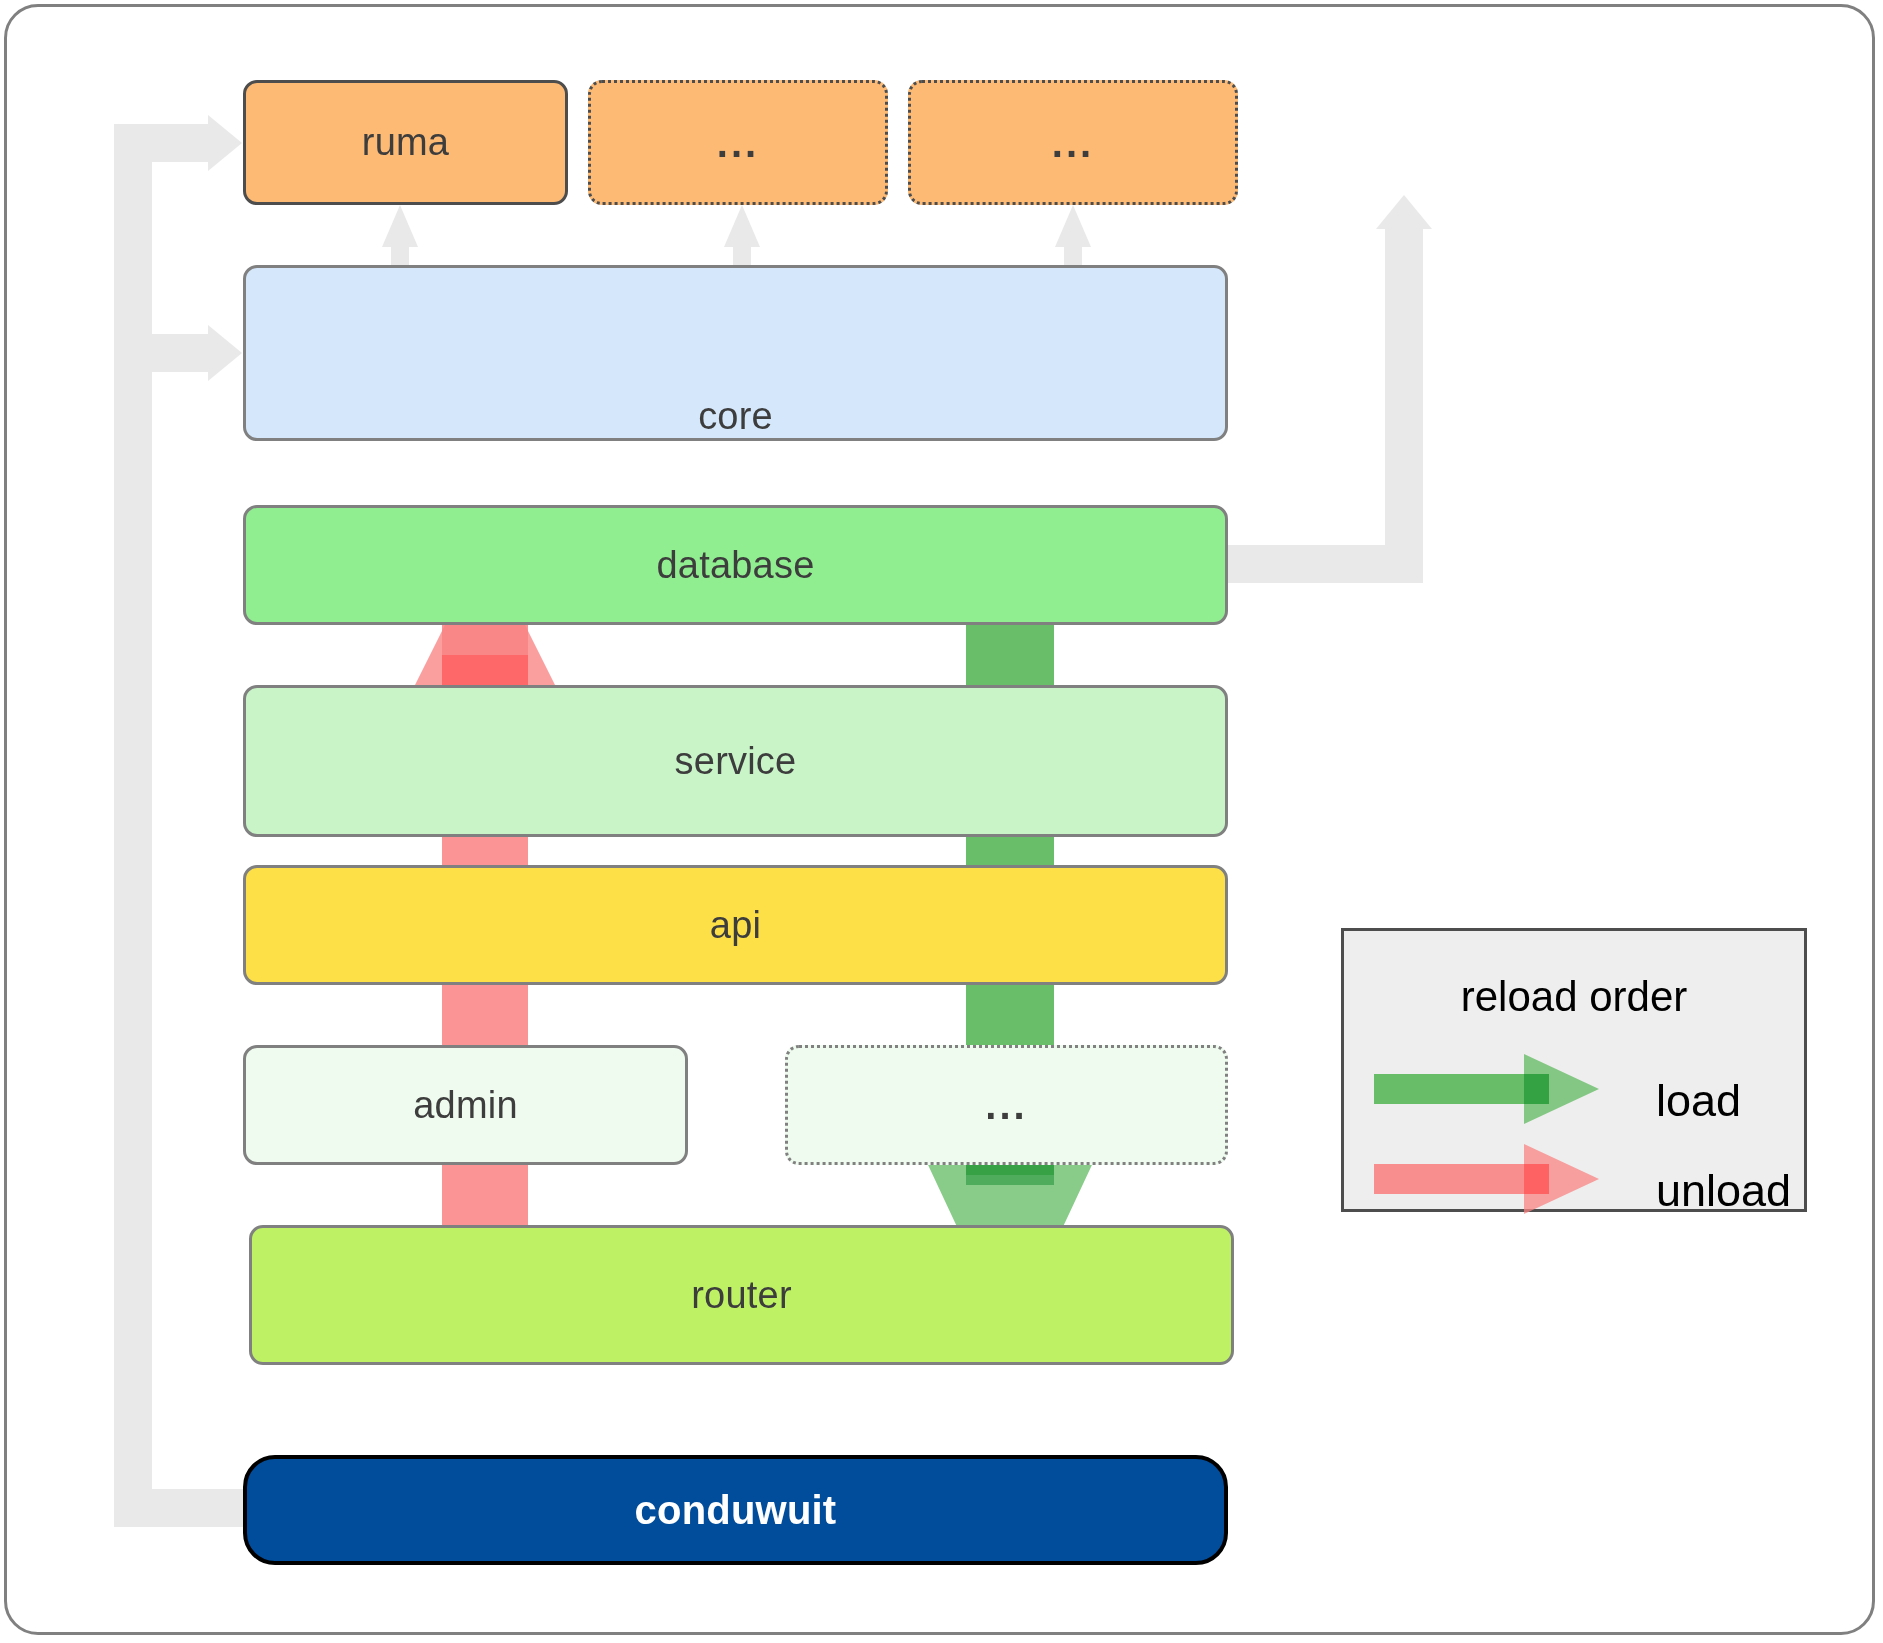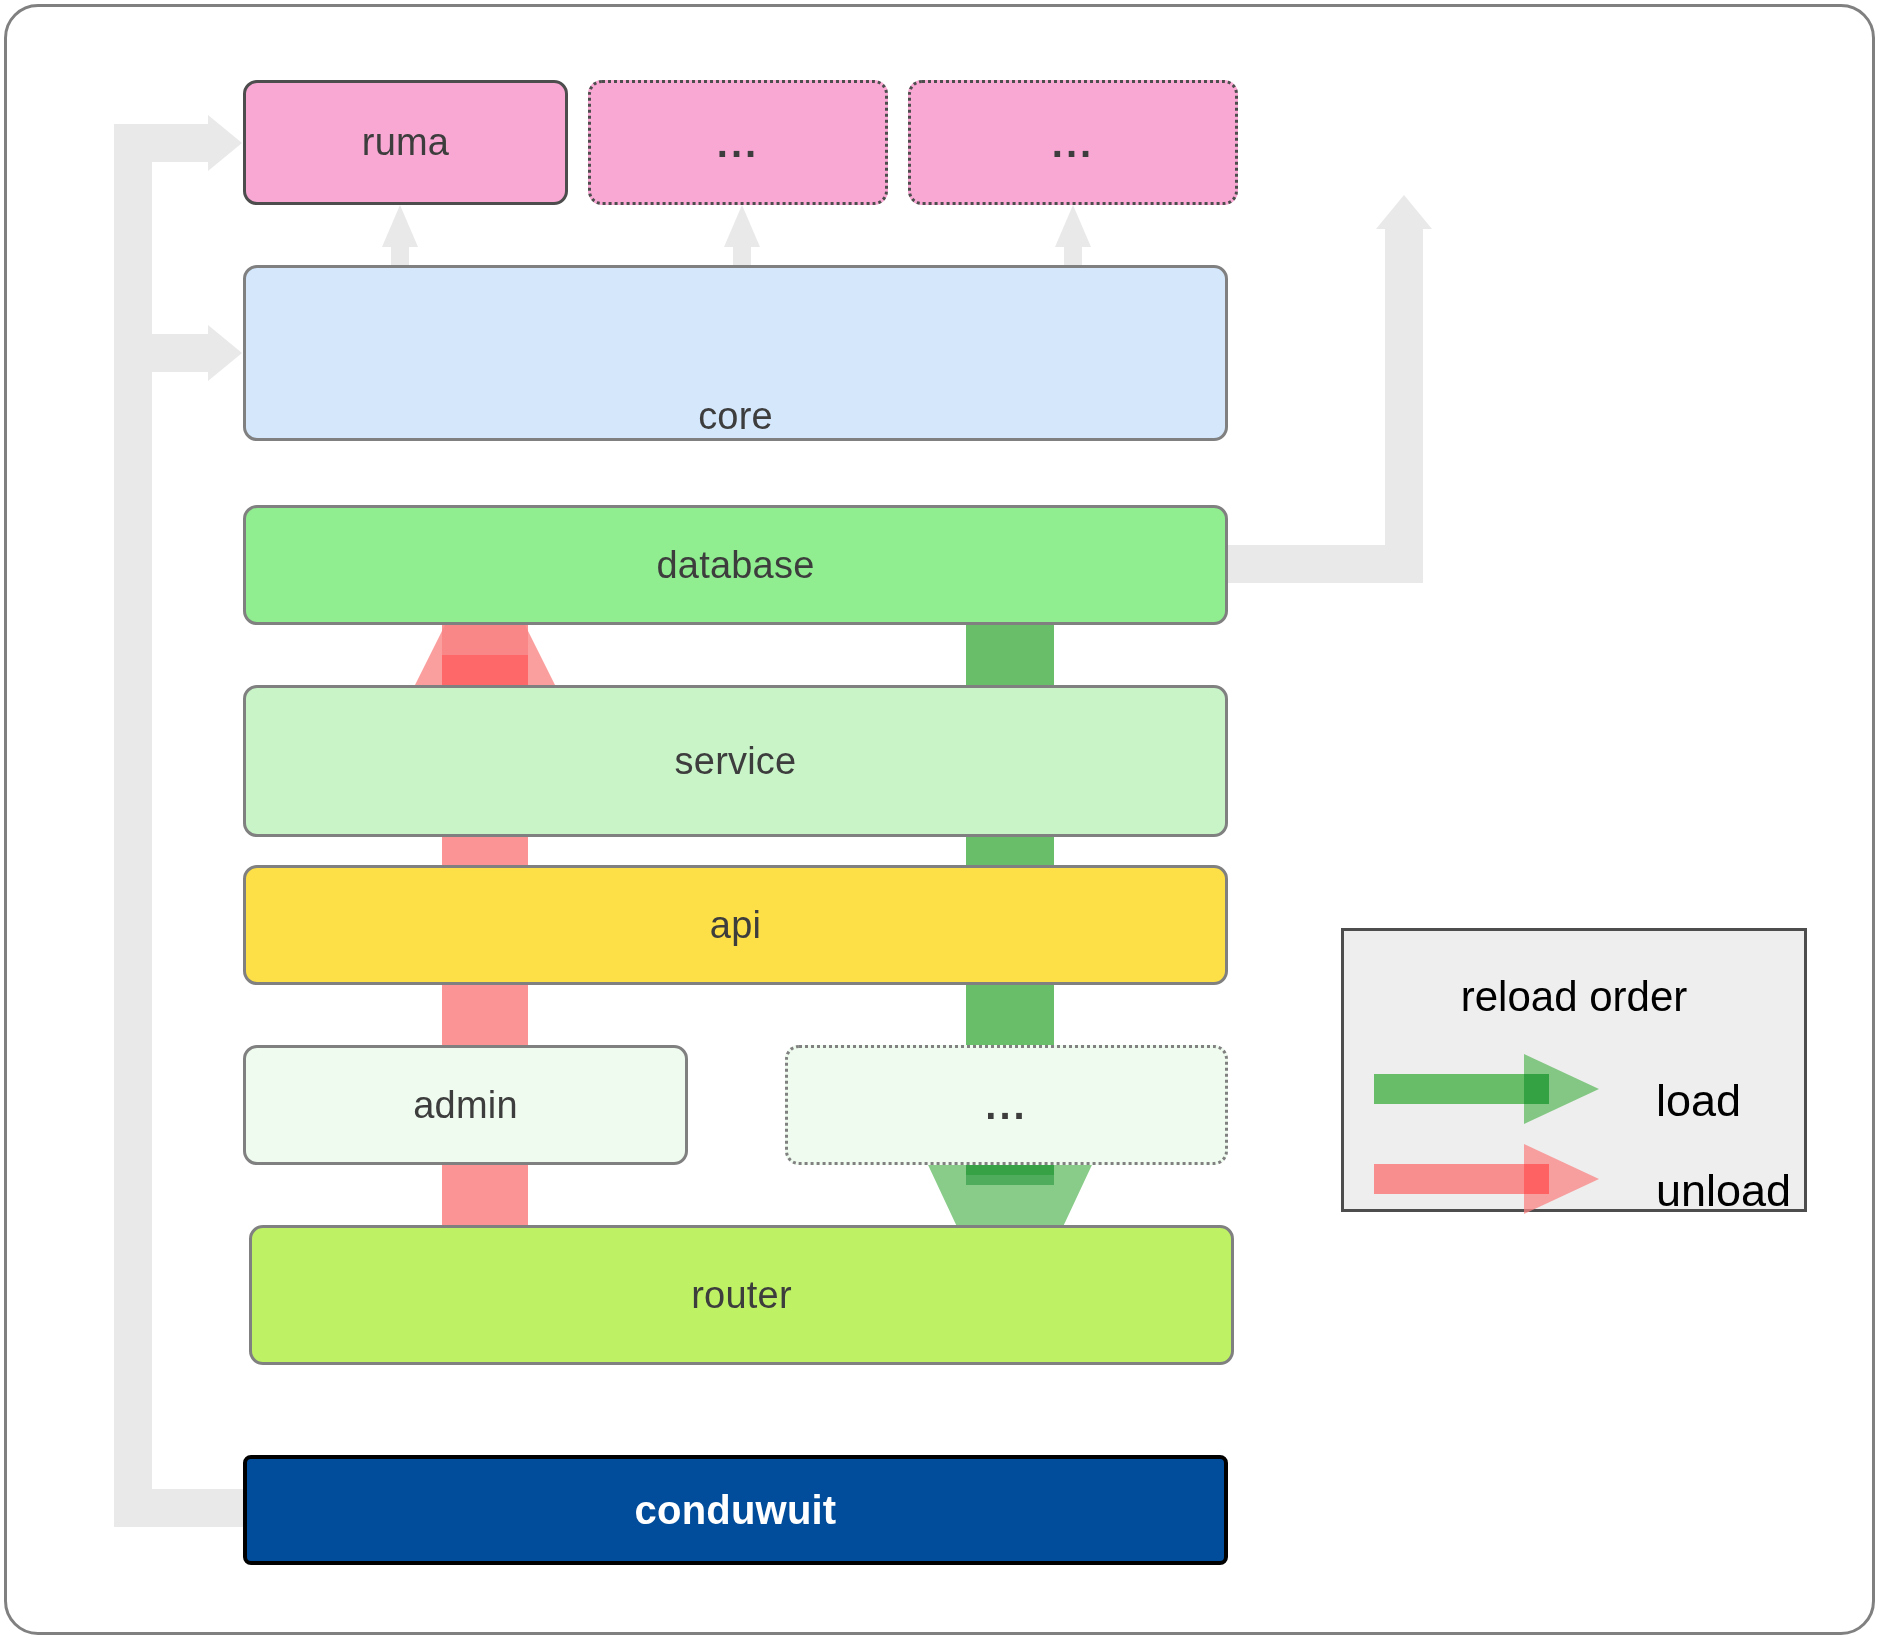--- a/index.html
+++ b/index.html
@@ -44,21 +44,21 @@
   }
   .node.dots {
     font-size: 40px;
     font-weight: 700;
     letter-spacing: 3px;
     line-height: 0.4;
   }
 
   
   .dep {
-    background: #f9a8d4;
+    background: #fdba74;
     border: 3px solid #4d4d4d;
     height: 125px;
     top: 80px;
   }
   .dep.optional {
     border: 3px dotted #4d4d4d;
   }
 
   
   #node-core {
@@ -88,21 +88,21 @@
   #node-router   { top: 1225px; height: 140px; background: #bef264; margin-left: 6px; }
 
   
   #node-conduwuit {
     left: 243px;
     top: 1455px;
     width: 985px;
     height: 110px;
     background: #024d9b;
     border: 4px solid #000000;
-    border-radius: 8px;
+    border-radius: 32px;
     color: #ffffff;
     font-size: 40px;
     font-weight: 700;
   }
 
   
   .pipe {
     position: absolute;
     background: #e9e9e9;
     z-index: 1;

